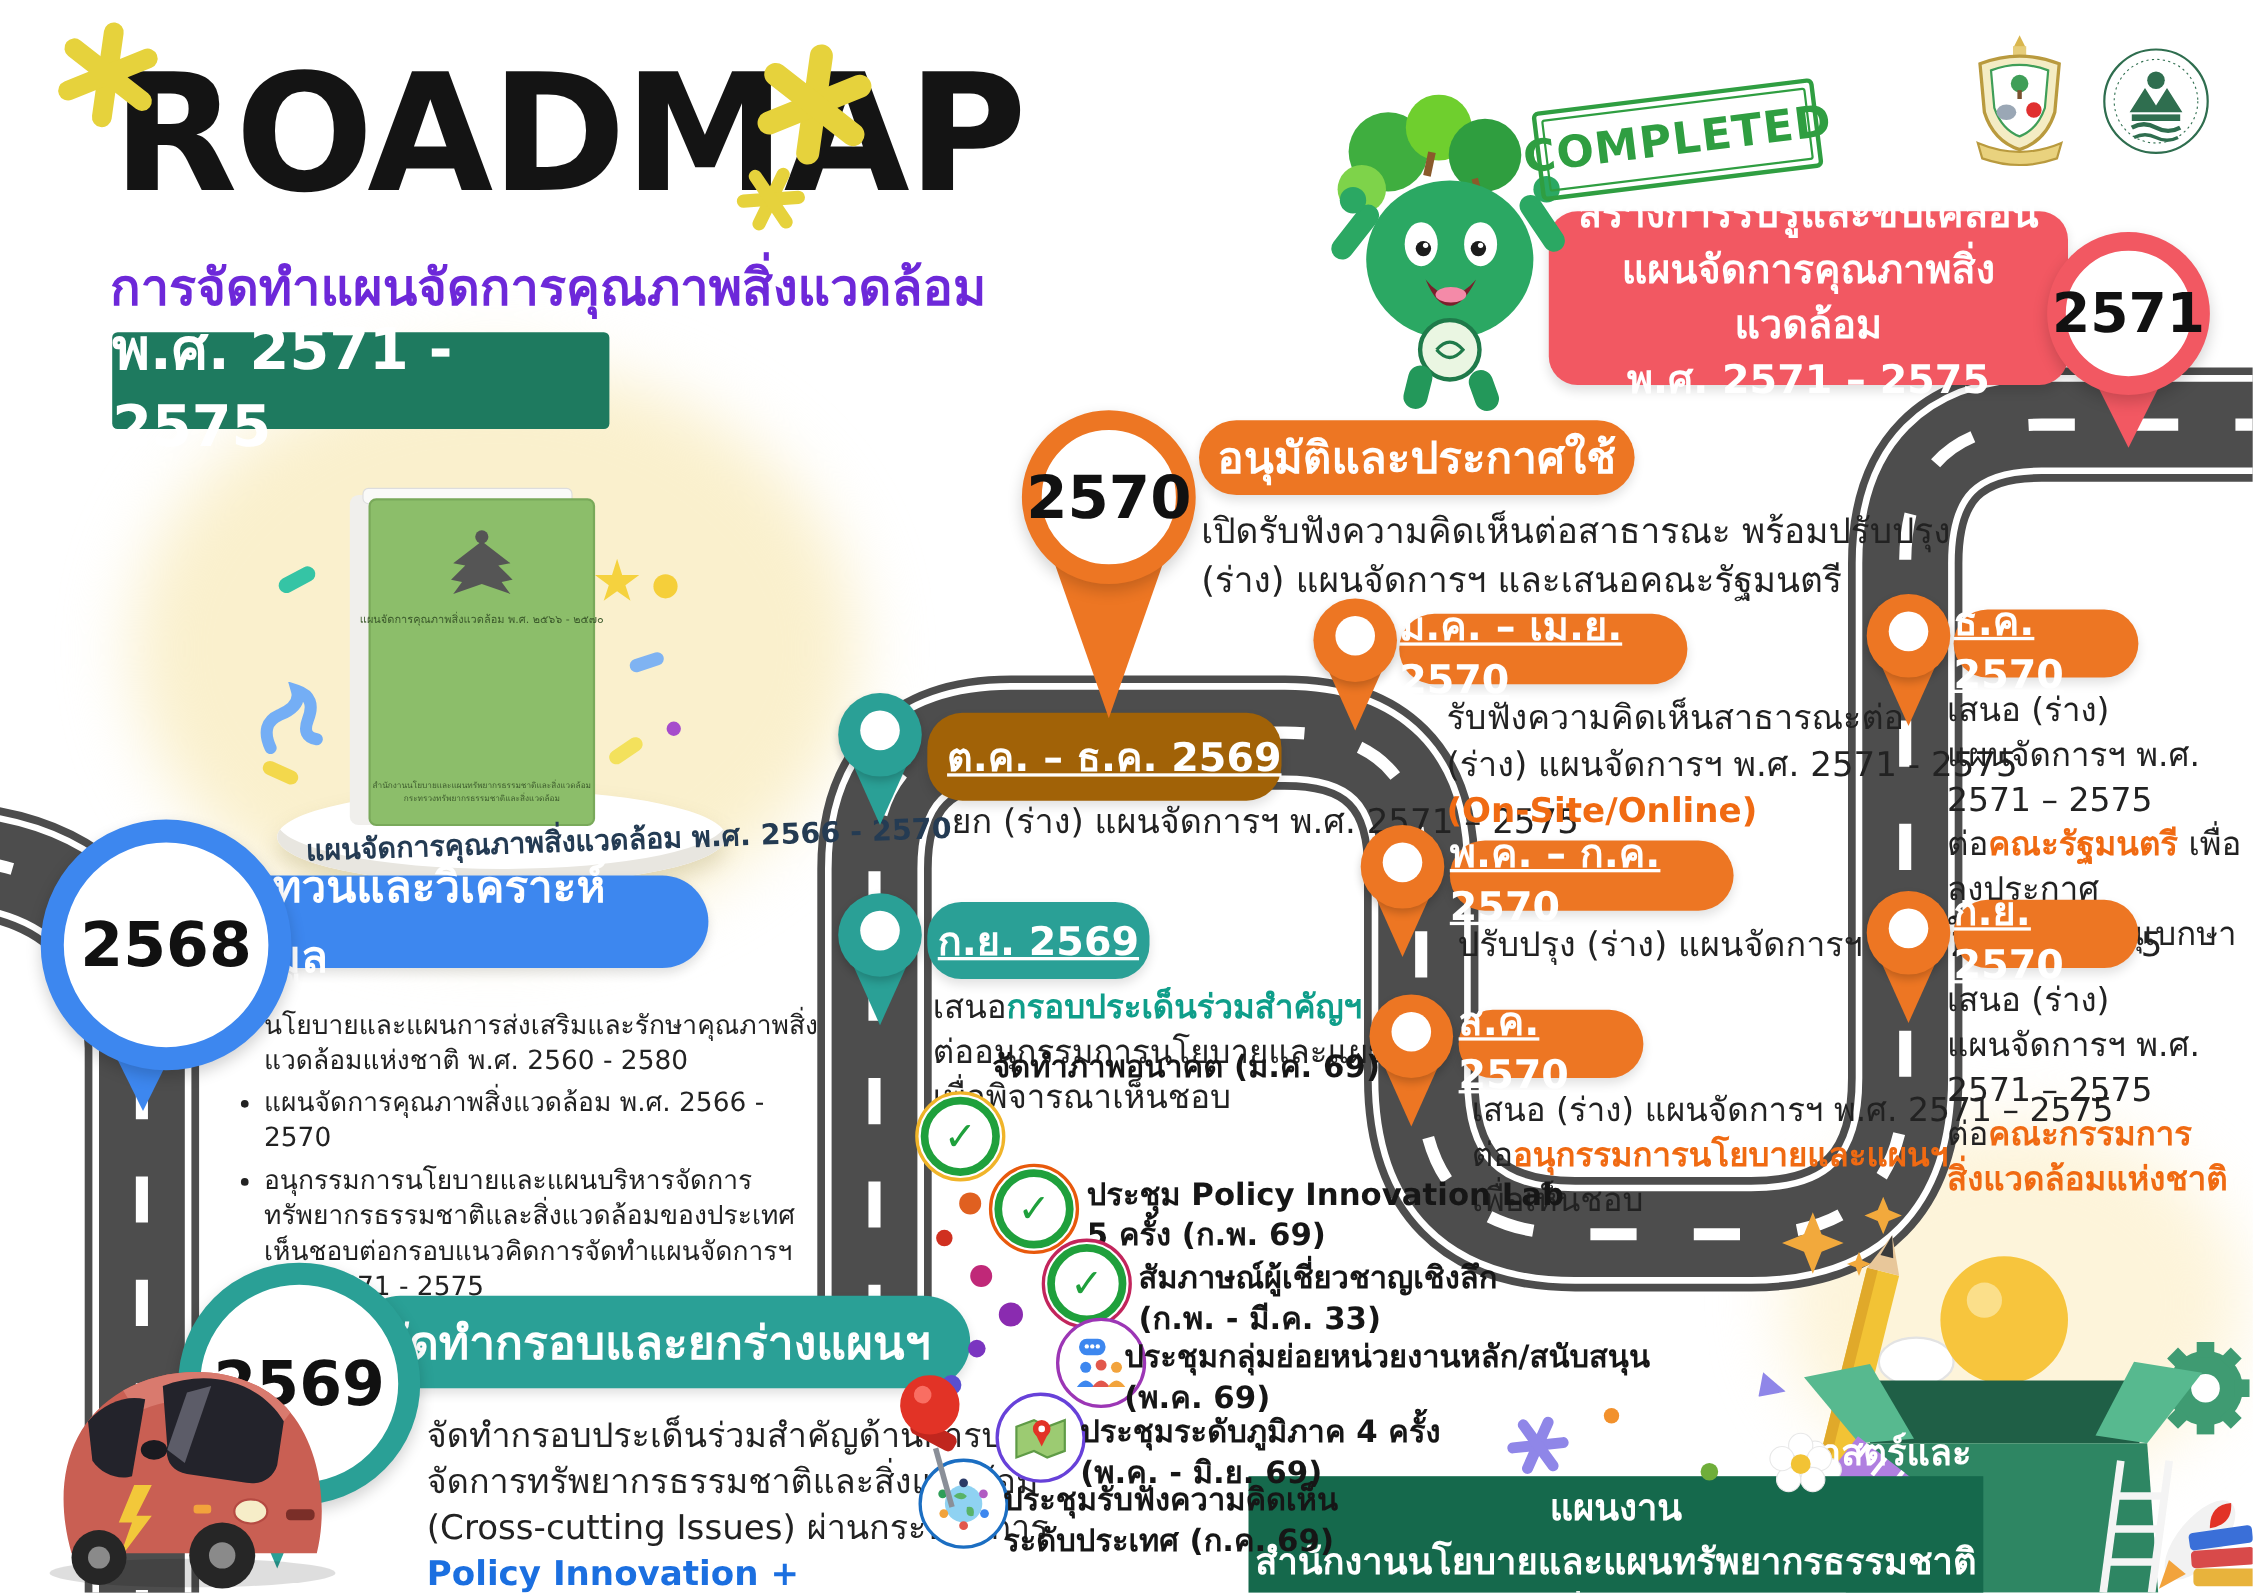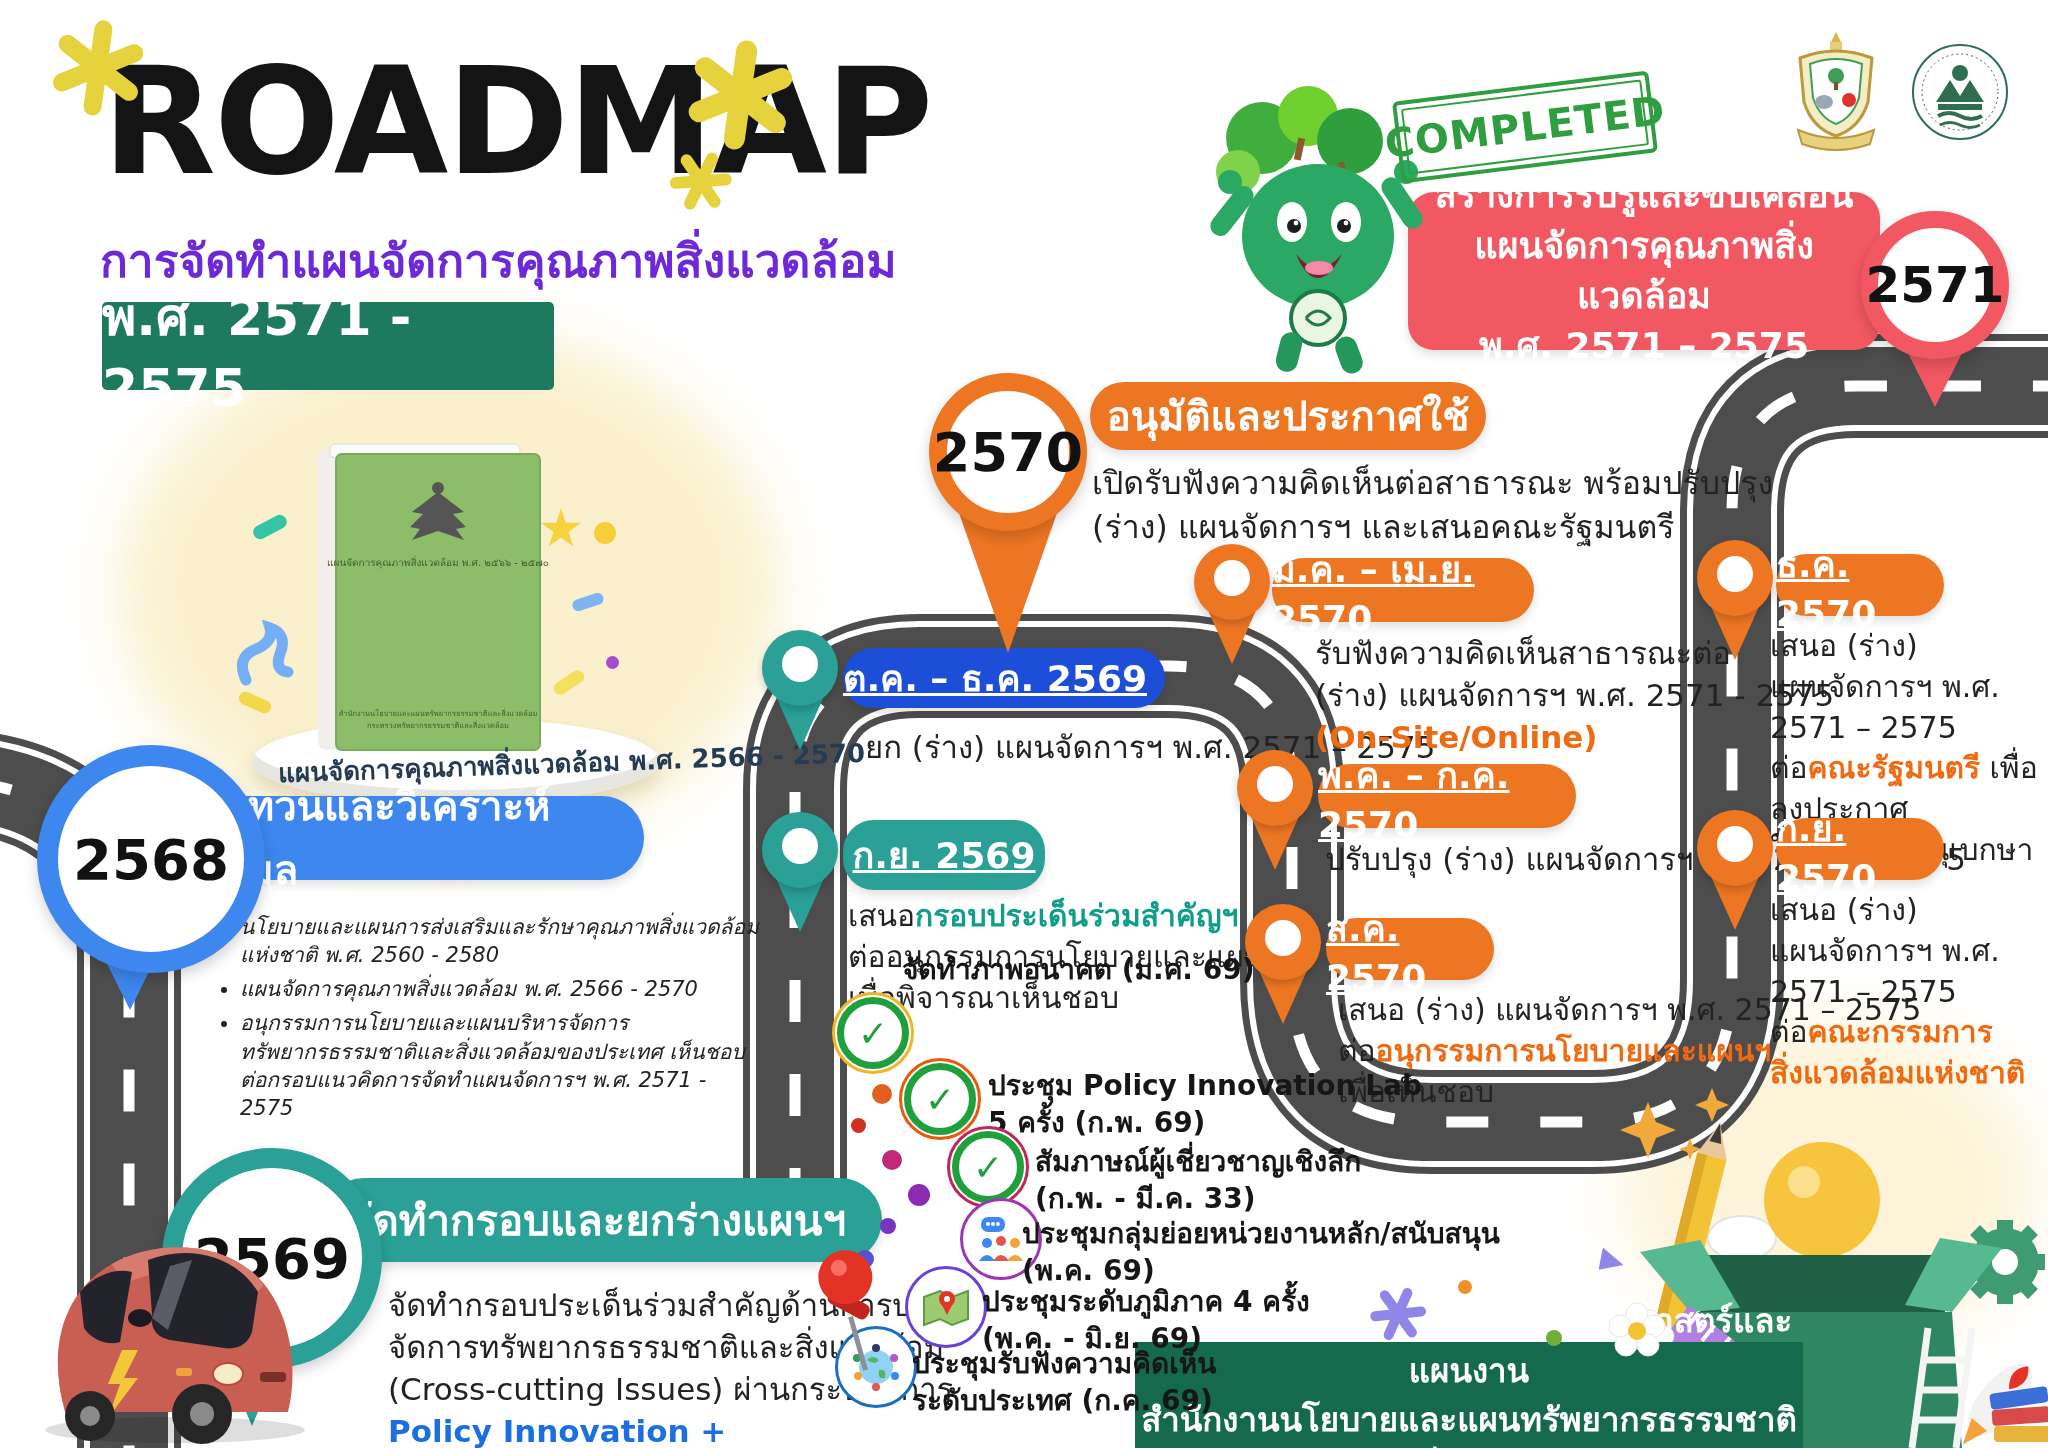--- a/index.html
+++ b/index.html
@@ -31,21 +31,21 @@
   .spin .dot{position:absolute;background:#fff;border-radius:50%;}
   .spin .tail{position:absolute;width:0;height:0;}
   
   .banner{position:absolute;color:#fff;font-weight:800;display:flex;align-items:center;
           border-radius:40px;z-index:5;box-shadow:0 5px 10px rgba(0,0,0,.12);}
   .stop-date{font-size:36px;text-decoration:underline;}
   .stop-text{position:absolute;font-size:30px;line-height:1.36;color:#222;z-index:4;}
   .hl-or{color:#f06a12;font-weight:800;}
   .hl-teal{color:#0f9e8a;font-weight:800;}
   .hl-blue{color:#1b6fe0;font-weight:800;}
-  .bullets{position:absolute;z-index:4;font-size:21px;line-height:1.34;color:#222;font-style:italic;}
+  .bullets{position:absolute;z-index:4;font-size:24px;line-height:1.34;color:#222;}
   .bullets li{margin-bottom:6px;}
   
   .stamp{position:absolute;border:4px solid #2f9e41;border-radius:6px;color:#2f9e41;
          font-weight:900;font-size:40px;letter-spacing:1px;display:flex;align-items:center;
          justify-content:center;transform:rotate(-7deg);z-index:7;}
   .stamp::before{content:"";position:absolute;inset:4px;border:2px solid #2f9e41;border-radius:3px;}
   
   .chk-ic{position:absolute;border-radius:50%;background:#fff;z-index:6;
           display:flex;align-items:center;justify-content:center;}
   .chk-ic .inner{border-radius:50%;background:#fff;display:flex;align-items:center;justify-content:center;}
@@ -183,21 +183,21 @@
 <div class="stop-text" style="left:1092px;top:462px;font-size:32px;">
   <div>เปิดรับฟังความคิดเห็นต่อสาธารณะ พร้อมปรับปรุง</div>
   <div>(ร่าง) แผนจัดการฯ และเสนอคณะรัฐมนตรี</div>
 </div>
 
 <div class="spin" style="left:762px;top:630px;width:76px;height:128px;">
   <div class="tail" style="left:12px;top:62px;border-left:26px solid transparent;border-right:26px solid transparent;border-top:58px solid #2aa096;"></div>
   <div class="body" style="left:0;top:0;width:76px;height:76px;background:#2aa096;"></div>
   <div class="dot" style="left:20px;top:16px;width:36px;height:36px;"></div>
 </div>
-<div class="banner stop-date" style="left:843px;top:648px;width:322px;height:60px;background:#1d4ed8;border-radius:32px;justify-content:flex-start;">
+<div class="banner stop-date" style="left:843px;top:648px;width:322px;height:80px;background:#a16207;border-radius:32px;justify-content:flex-end;">
   <span>ต.ค. – ธ.ค. 2569</span>
 </div>
 <div class="stop-text" style="left:865px;top:726px;font-size:31px;">
   <div><span>ยก (ร่าง) แผนจัดการฯ พ.ศ. 2571 – 2575</span></div>
 </div>
 
 <div class="spin" style="left:762px;top:812px;width:76px;height:128px;">
   <div class="tail" style="left:12px;top:62px;border-left:26px solid transparent;border-right:26px solid transparent;border-top:58px solid #2aa096;"></div>
   <div class="body" style="left:0;top:0;width:76px;height:76px;background:#2aa096;"></div>
   <div class="dot" style="left:20px;top:16px;width:36px;height:36px;"></div>

